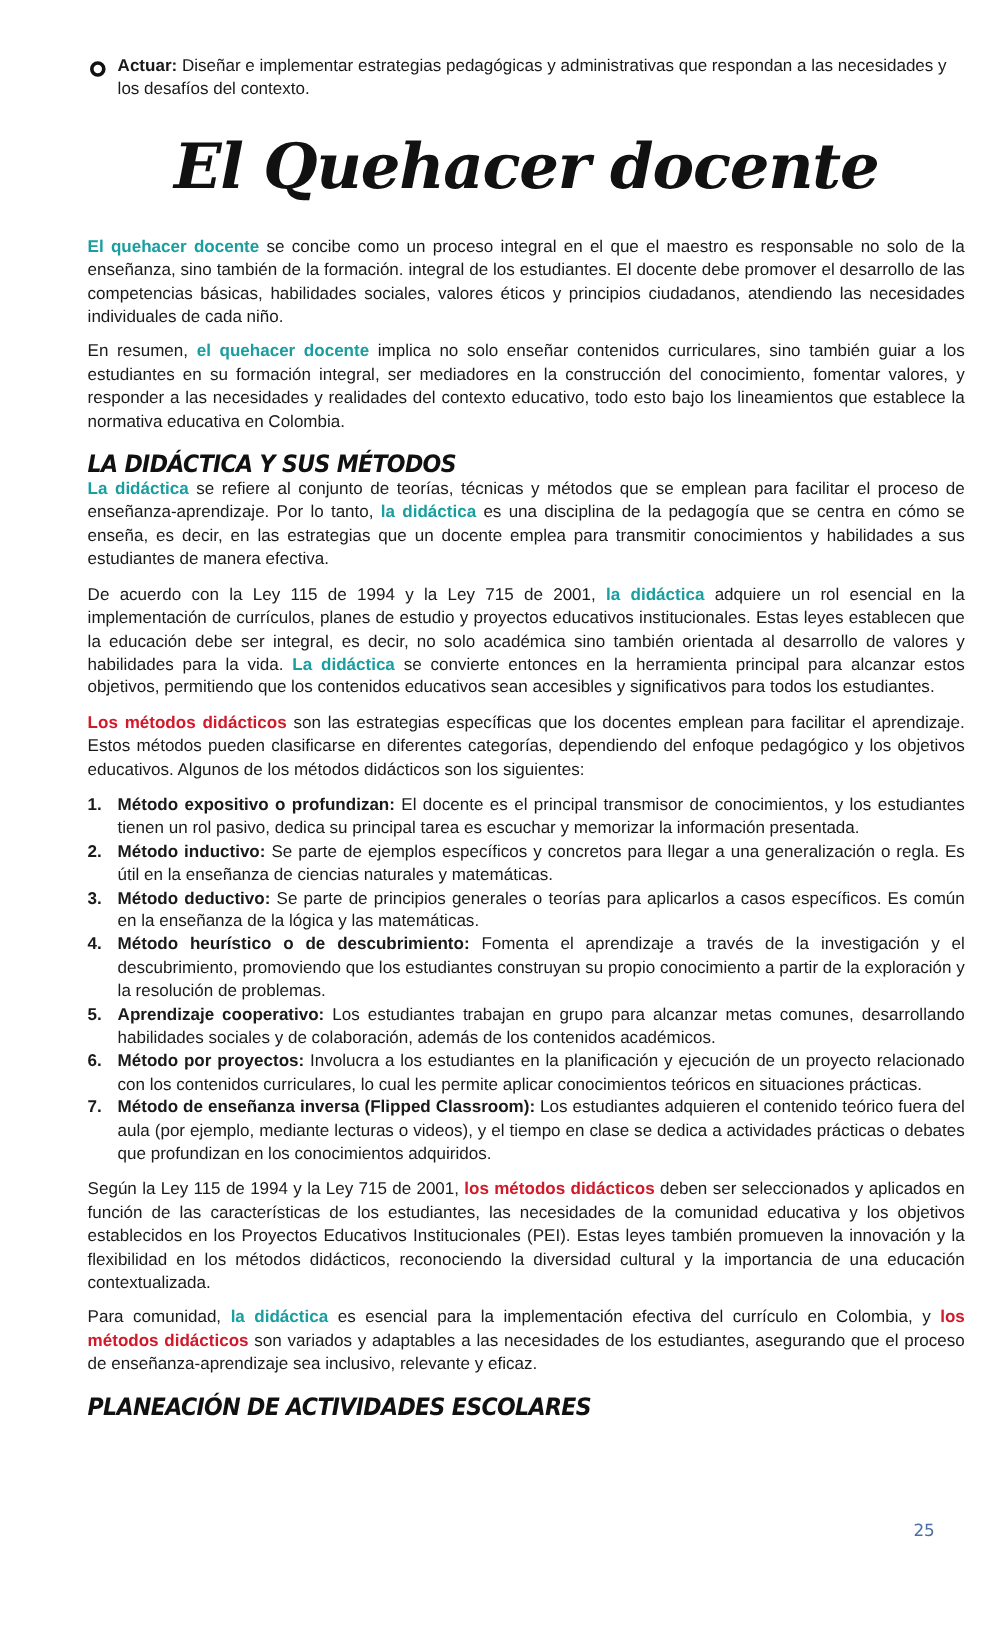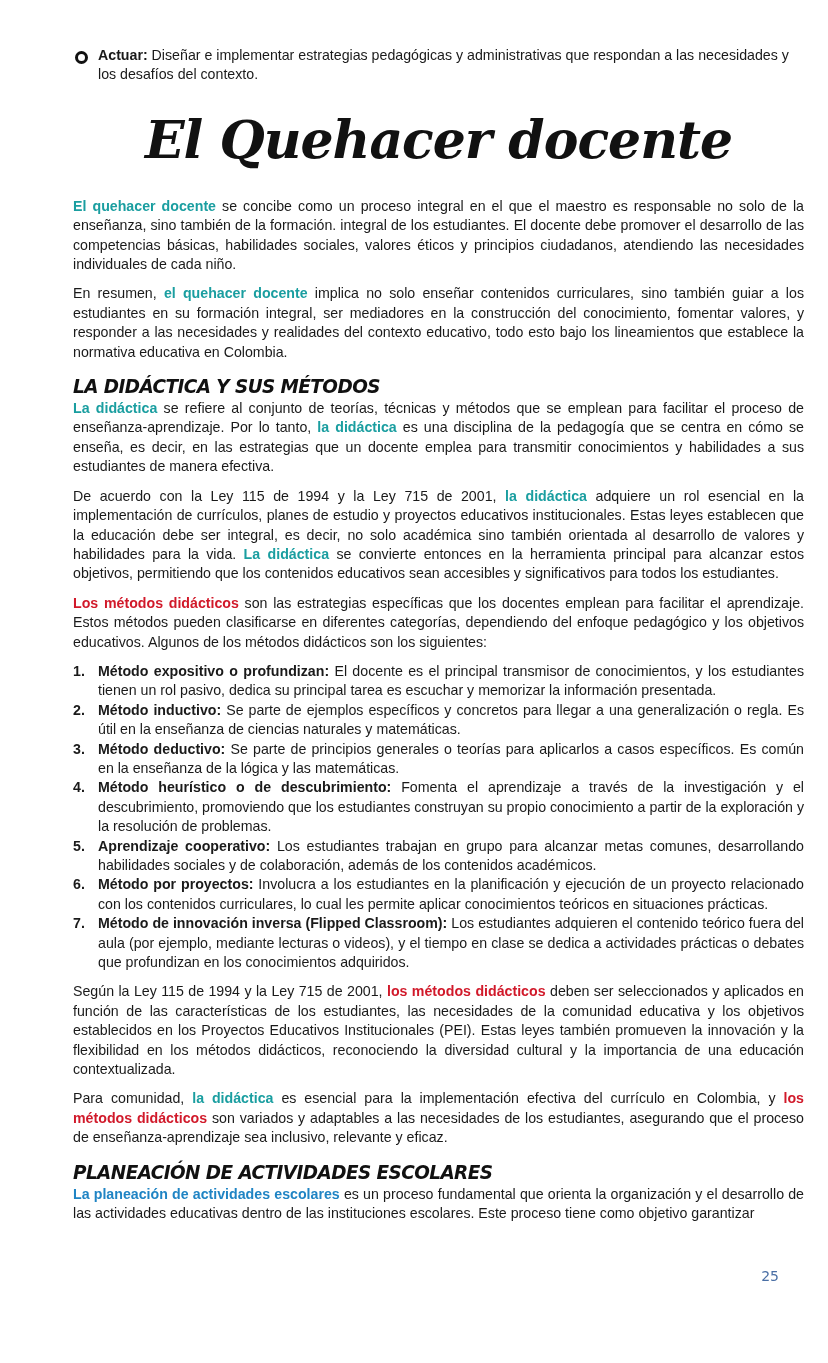--- a/index.html
+++ b/index.html
@@ -63,32 +63,29 @@
   </p>
   <div class="gap"></div>
 
   <ol>
     <li class="just"><span class="num">1.</span><span class="b">Método expositivo o profundizan:</span><span> El docente es el principal transmisor de conocimientos, y los estudiantes tienen un rol pasivo, dedica su principal tarea es escuchar y memorizar la información presentada.</span></li>
     <li class="just"><span class="num">2.</span><span class="b">Método inductivo:</span><span> Se parte de ejemplos específicos y concretos para llegar a una generalización o regla. Es útil en la enseñanza de ciencias naturales y matemáticas.</span></li>
     <li class="just"><span class="num">3.</span><span class="b">Método deductivo:</span><span> Se parte de principios generales o teorías para aplicarlos a casos específicos. Es común en la enseñanza de la lógica y las matemáticas.</span></li>
     <li class="just"><span class="num">4.</span><span class="b">Método heurístico o de descubrimiento:</span><span> Fomenta el aprendizaje a través de la investigación y el descubrimiento, promoviendo que los estudiantes construyan su propio conocimiento a partir de la exploración y la resolución de problemas.</span></li>
     <li class="just"><span class="num">5.</span><span class="b">Aprendizaje cooperativo:</span><span> Los estudiantes trabajan en grupo para alcanzar metas comunes, desarrollando habilidades sociales y de colaboración, además de los contenidos académicos.</span></li>
     <li class="just"><span class="num">6.</span><span class="b">Método por proyectos:</span><span> Involucra a los estudiantes en la planificación y ejecución de un proyecto relacionado con los contenidos curriculares, lo cual les permite aplicar conocimientos teóricos en situaciones prácticas.</span></li>
-    <li class="just"><span class="num">7.</span><span class="b">Método de innovación inversa (Flipped Classroom):</span><span> Los estudiantes adquieren el contenido teórico fuera del aula (por ejemplo, mediante lecturas o videos), y el tiempo en clase se dedica a actividades prácticas o debates que profundizan en los conocimientos adquiridos.</span></li>
+    <li class="just"><span class="num">7.</span><span class="b">Método de enseñanza inversa (Flipped Classroom):</span><span> Los estudiantes adquieren el contenido teórico fuera del aula (por ejemplo, mediante lecturas o videos), y el tiempo en clase se dedica a actividades prácticas o debates que profundizan en los conocimientos adquiridos.</span></li>
   </ol>
   <div class="gap"></div>
 
   <p class="just">
     <span>Según la Ley 115 de 1994 y la Ley 715 de 2001, </span><span class="red">los métodos didácticos</span><span> deben ser seleccionados y aplicados en función de las características de los estudiantes, las necesidades de la comunidad educativa y los objetivos establecidos en los Proyectos Educativos Institucionales (PEI). Estas leyes también promueven la innovación y la flexibilidad en los métodos didácticos, reconociendo la diversidad cultural y la importancia de una educación contextualizada.</span>
   </p>
   <div class="gap"></div>
   <p class="just">
     <span>Para comunidad, </span><span class="teal">la didáctica</span><span> es esencial para la implementación efectiva del currículo en Colombia, y </span><span class="red">los métodos didácticos</span><span> son variados y adaptables a las necesidades de los estudiantes, asegurando que el proceso de enseñanza-aprendizaje sea inclusivo, relevante y eficaz.</span>
   </p>
 
   <div class="section-h">PLANEACIÓN DE ACTIVIDADES ESCOLARES</div>
 
-  <p class="just">
-    <span class="blue">La planeación de actividades escolares</span><span> es un proceso fundamental que orienta la organización y el desarrollo de las actividades educativas dentro de las instituciones escolares. Este proceso tiene como objetivo garantizar</span>
-  </p>
 </div>
 
 <div class="page-num">25</div>
 
 </body></html>

